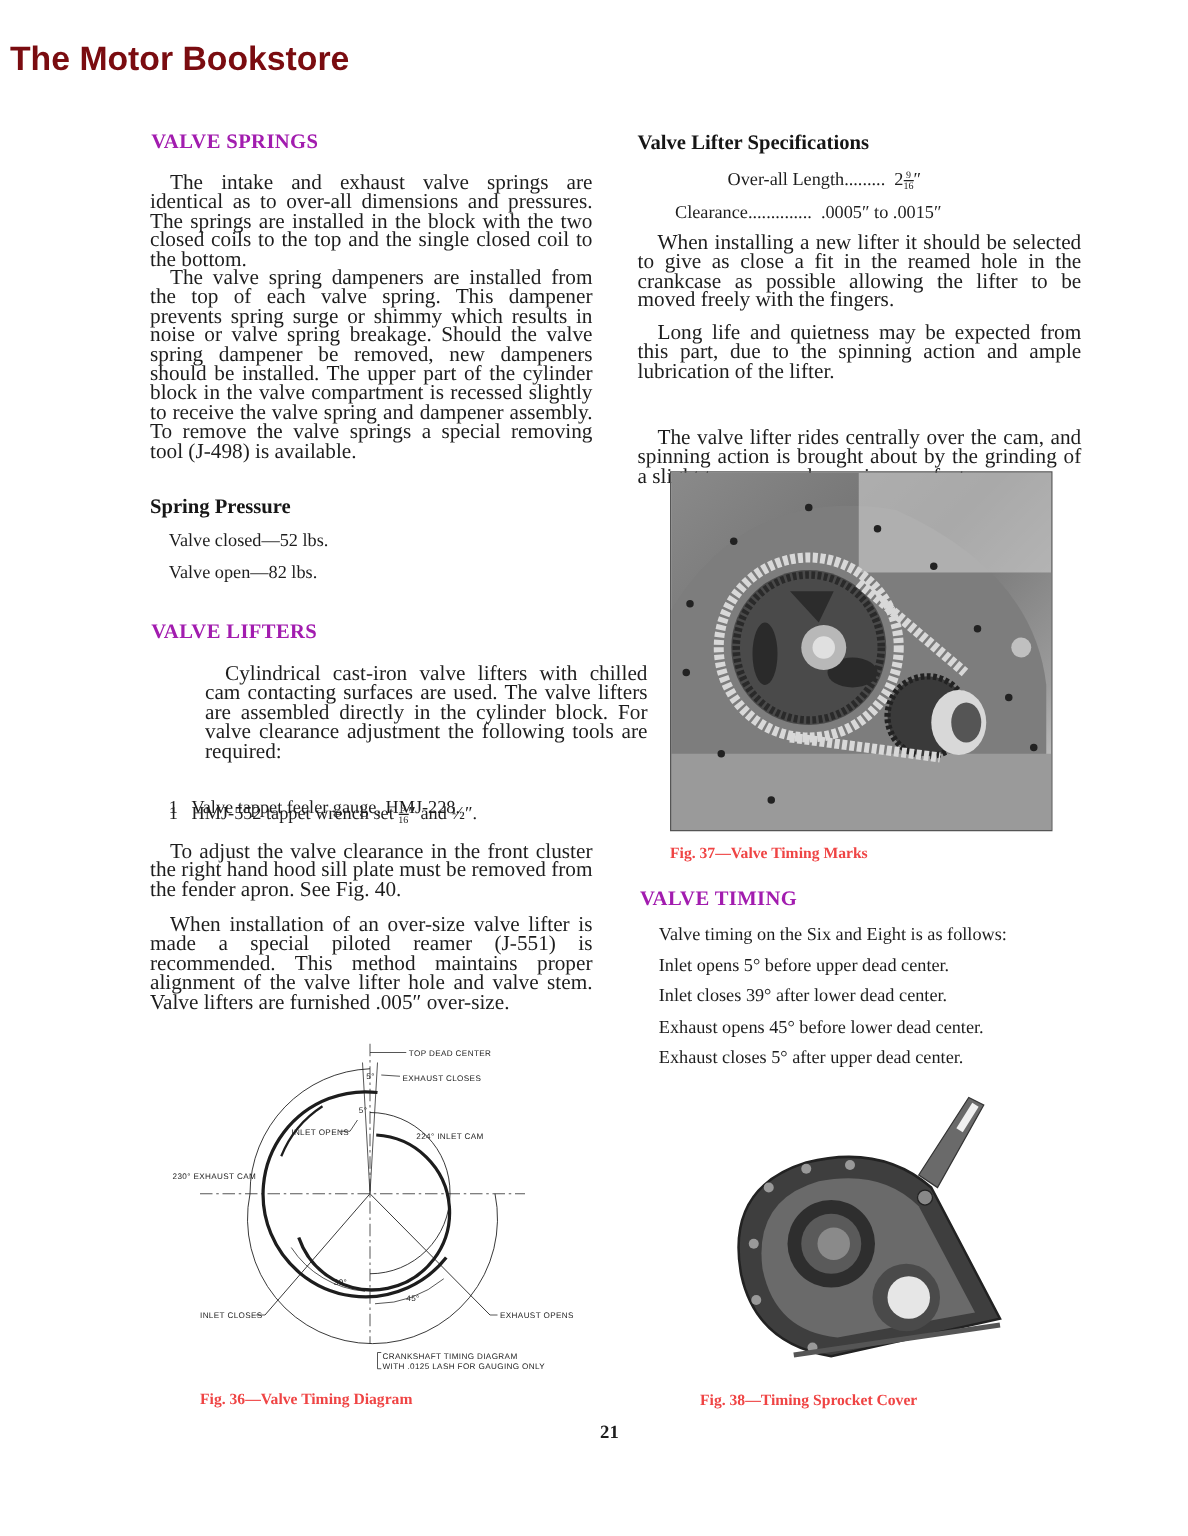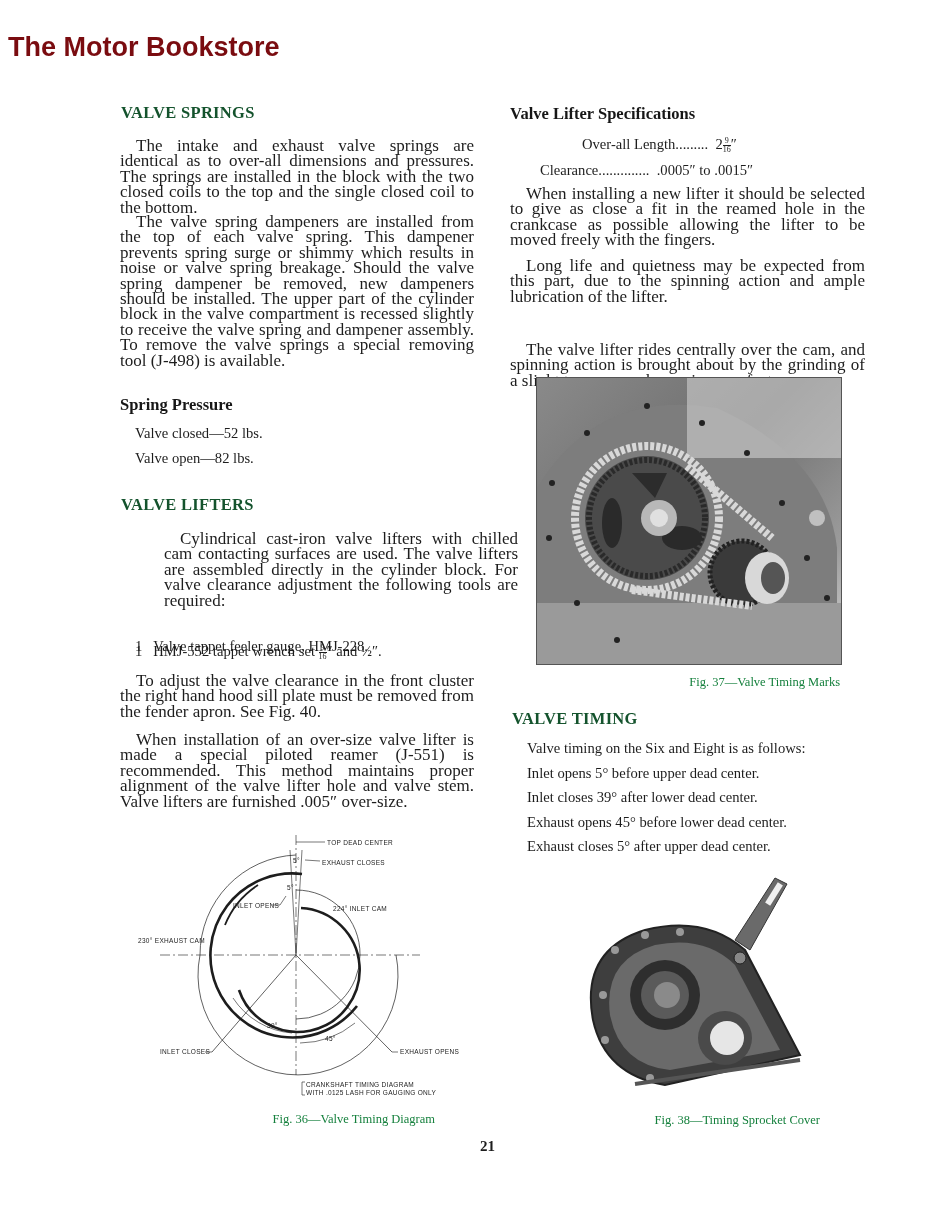--- a/index.html
+++ b/index.html
@@ -3,29 +3,29 @@
 <meta charset="utf-8">
 <style>
   html, body { margin:0; padding:0; background:#ffffff; }
   body { width:950px; height:1229px; position:relative; overflow:hidden;
          font-family:"Liberation Serif","DejaVu Serif",serif; color:#1d1d1d; }
   .brand { position:absolute; left:8px; top:32px; font-family:"Liberation Sans",sans-serif;
            font-weight:bold; font-size:27px; color:#7a0c10; letter-spacing:0; }
   .col { position:absolute; }
   .col-left { left:120px; top:100px; width:354px; }
   .col-right { left:510px; top:100px; width:355px; }
-  h2.sec { font-size:16.5px; font-weight:bold; margin:0; letter-spacing:0.3px; color:#14532d; }
+  h2.sec { font-size:16.5px; font-weight:bold; margin:0; letter-spacing:0.3px; color:#a21caf; }
   h3.sub { font-size:16.5px; font-weight:bold; margin:0; color:#161616; }
   p.body { font-size:17px; line-height:15.4px; margin:0; text-align:justify; text-indent:16px; }
   .line { font-size:14.6px; line-height:16px; margin:0; }
   .abs { position:absolute; }
   .frac { display:inline-block; font-size:8px; line-height:8px; vertical-align:middle; text-align:center; }
   .frac span { display:block; }
   .frac .num { border-bottom:1px solid #1d1d1d; }
-  .caption { position:absolute; font-size:12.5px; font-weight:normal; text-align:right; color:#15803d; }
+  .caption { position:absolute; font-size:12.5px; font-weight:bold; text-align:left; color:#ef4444; }
   .pagenum { position:absolute; left:480px; top:1138px; font-size:15px; font-weight:bold; }
   .photo { position:absolute; border:1px solid #555; overflow:hidden; }
   .diag-label { font-family:"Liberation Sans",sans-serif; font-size:6.5px; fill:#222; letter-spacing:0.3px; }
 </style>
 </head>
 <body>
 
 <div class="brand">The Motor Bookstore</div>
 
 <div class="col col-left">

